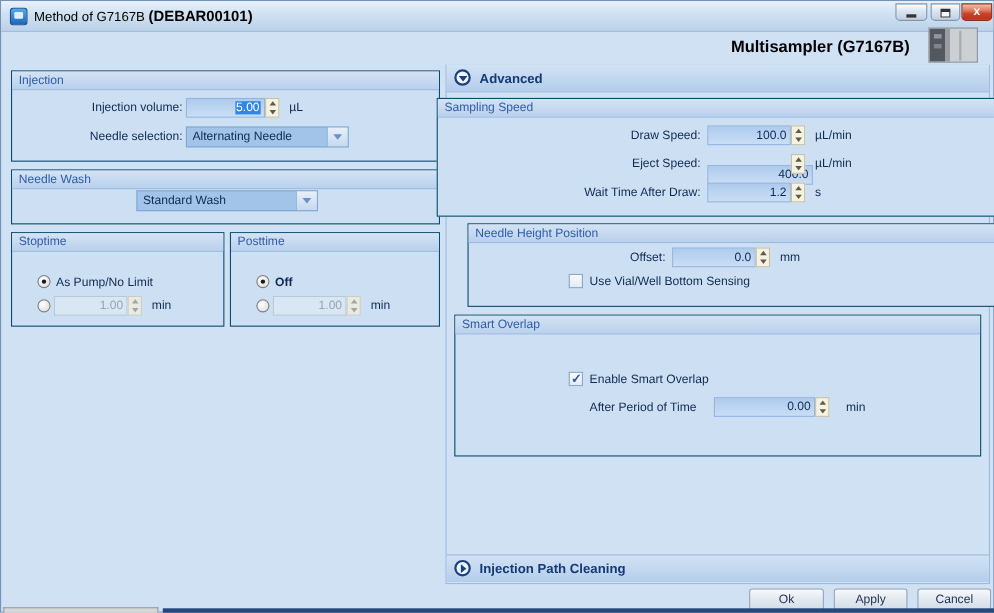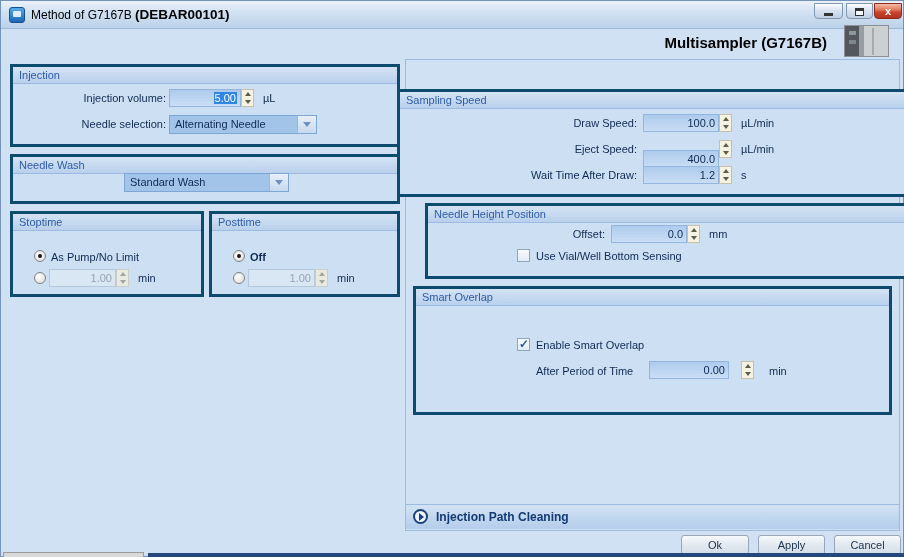--- a/index.html
+++ b/index.html
@@ -35,21 +35,21 @@
   
   .device-title { position:absolute; top:33px; right:76px; font-size:15px; font-weight:bold; color:#000; }
   .module-img { position:absolute; left:843px; top:24px; width:45px; height:32px;
     background:linear-gradient(90deg,#54575e 0 32%, #989da3 32% 44%, #ccd0d3 44%);
     border:1px solid #8d9196; }
   .module-img .slot { position:absolute; left:4px; top:5px; width:7px; height:4px; background:#8d97a0; }
   .module-img .slot2 { position:absolute; left:4px; top:14px; width:7px; height:4px; background:#7d8790; }
   .module-img .seam { position:absolute; left:62%; top:2px; width:2px; height:27px; background:#a7abaf; }
 
   
-  .group { position:absolute; background:#cde0f3; border:3px solid #0c4a6e; }
+  .group { position:absolute; background:#cde0f3; border:1px solid #0c4a6e; }
   .group-h { height:17px; line-height:17px; padding-left:6px; font-size:11px; color:#2e5cab;
     background:linear-gradient(#d4e3f4,#b9d0ec); border-bottom:1px solid #9dbbe2; }
 
   .lbl { position:absolute; font-size:11px; color:#102a52; white-space:nowrap; }
   .lbl.r { text-align:right; }
 
   .field { position:absolute; height:18px; font-size:11px; line-height:16px; text-align:right;
     padding:0 3px; color:#0e2a55; border:1px solid #93b6e0;
     background:linear-gradient(#aecbed,#cadef5); }
   .field.disabled { background:#d9e6f4; border-color:#b7c8da; color:#98a4b2; }
@@ -174,34 +174,38 @@
   <div class="radio" style="left:232px; top:271px;"></div>
   <div class="field disabled" style="left:247px; top:268px; width:67px;"><span>1.00</span></div>
   <div class="spin disabled" style="left:314px; top:268px;">
       <div class="up"></div>
       <div class="dn"></div>
     </div>
   <div class="lbl" style="left:336px; top:271px;">min</div>
 
   <div class="rpanel"></div>
 
+  <div class="band" style="top:58px; left:405px;">
+    <div class="band-icon down"></div>
+    <div class="band-title">Advanced</div>
+  </div>
 
   <div class="group" style="left:396px; top:88px; width:572px; height:108px;">
     <div class="group-h">Sampling Speed</div>
   </div>
   <div class="lbl r" style="left:440px; top:116px; width:196px;">Draw Speed:</div>
   <div class="field" style="left:642px; top:113px; width:76px;"><span>100.0</span></div>
   <div class="spin" style="left:718px; top:113px;">
       <div class="up"></div>
       <div class="dn"></div>
     </div>
   <div class="lbl" style="left:740px; top:116px;">µL/min</div>
 
   <div class="lbl r" style="left:440px; top:142px; width:196px;">Eject Speed:</div>
-  <div class="field" style="left:642px; top:149px; width:76px;"><span>400.0</span></div>
+  <div class="field" style="left:642px; top:149px; width:96px;"><span>400.0</span></div>
   <div class="spin" style="left:718px; top:139px;">
       <div class="up"></div>
       <div class="dn"></div>
     </div>
   <div class="lbl" style="left:740px; top:142px;">µL/min</div>
 
   <div class="lbl r" style="left:440px; top:168px; width:196px;">Wait Time After Draw:</div>
   <div class="field" style="left:642px; top:165px; width:76px;padding-left:39px;"><span>1.2</span></div>
   <div class="spin" style="left:718px; top:165px;">
       <div class="up"></div>
@@ -221,21 +225,21 @@
   <div class="lbl" style="left:708px; top:227px;">mm</div>
   <div class="chk" style="left:516px; top:248px;"></div>
   <div class="lbl" style="left:535px; top:249px;">Use Vial/Well Bottom Sensing</div>
 
   <div class="group" style="left:412px; top:285px; width:479px; height:129px;">
     <div class="group-h">Smart Overlap</div>
   </div>
   <div class="chk checked" style="left:516px; top:337px;"></div>
   <div class="lbl" style="left:535px; top:338px;">Enable Smart Overlap</div>
   <div class="lbl" style="left:535px; top:364px;">After Period of Time</div>
-  <div class="field" style="left:648px; top:360px; width:80px;"><span>0.00</span></div>
+  <div class="field" style="left:648px; top:360px; width:92px;"><span>0.00</span></div>
   <div class="spin" style="left:740px; top:360px;">
       <div class="up"></div>
       <div class="dn"></div>
     </div>
   <div class="lbl" style="left:768px; top:364px;">min</div>
 
   <div class="band bottom" style="top:503px; left:405px;">
     <div class="band-icon right"></div>
     <div class="band-title">Injection Path Cleaning</div>
   </div>

